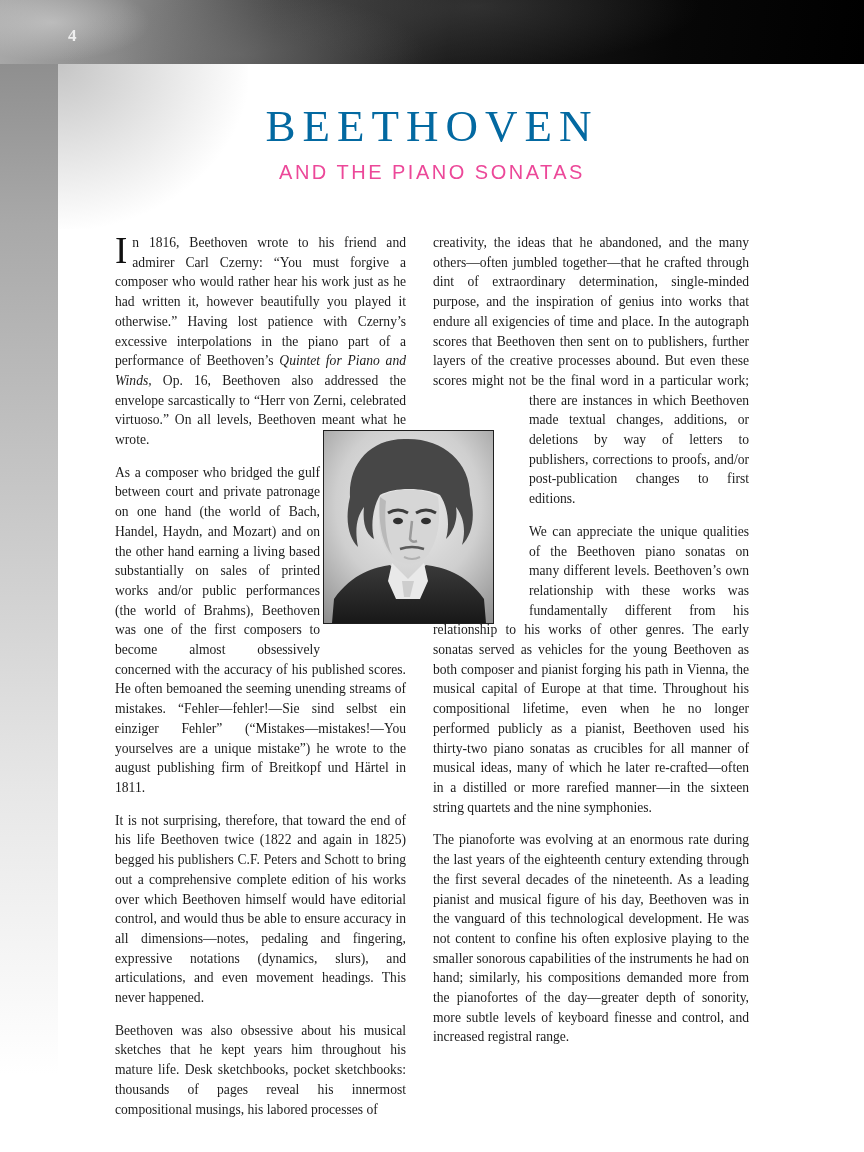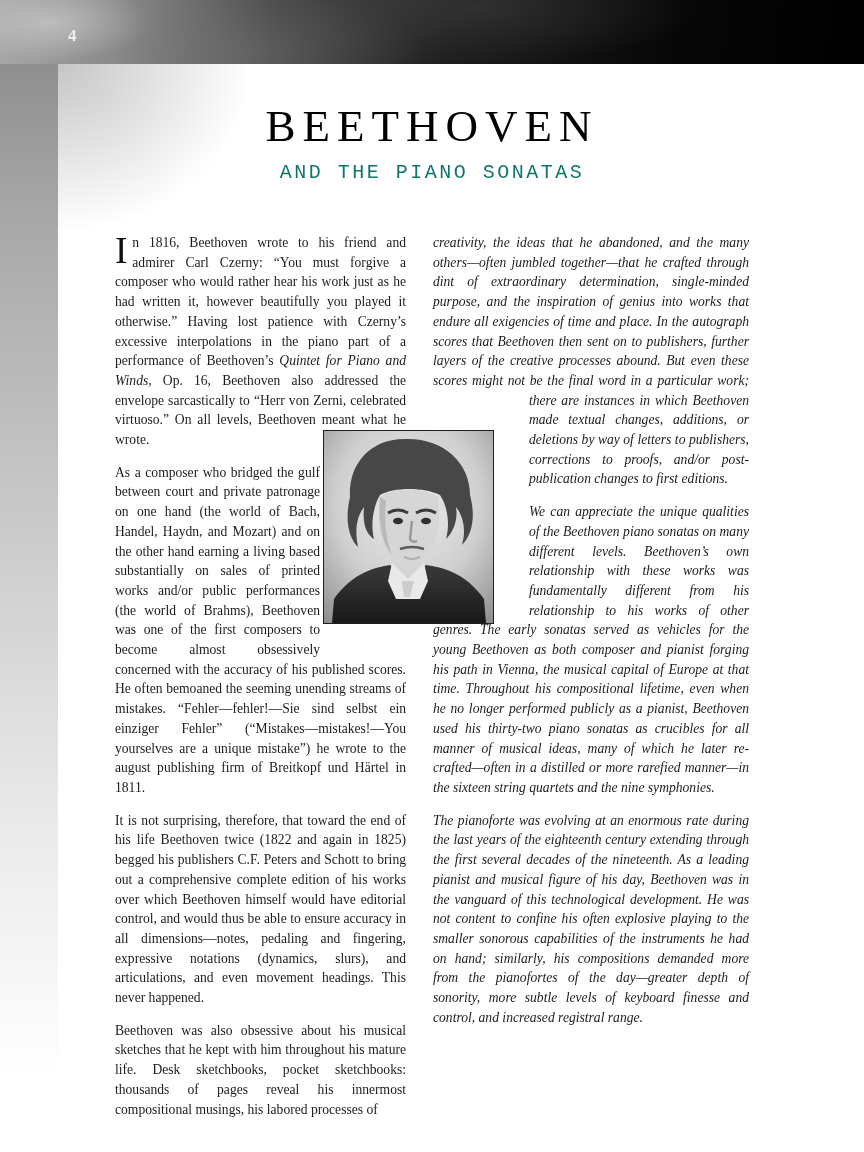--- a/index.html
+++ b/index.html
@@ -28,31 +28,31 @@
   }
   .left-fade{
     position:absolute;left:58px;top:64px;width:190px;height:165px;
     background:radial-gradient(at top left, rgba(140,140,140,.5), rgba(255,255,255,0) 72%);
   }
   
   .logo{position:absolute;left:46px;top:66px;width:112px;height:144px;}
   
   .title-block{position:absolute;left:115px;top:100px;width:634px;text-align:center;}
   .title-block h1{
-    margin:0;font-size:45px;font-weight:normal;letter-spacing:7px;color:#000000;
+    margin:0;font-size:45px;font-weight:normal;letter-spacing:7px;color:#0369a1;
     font-family:"Liberation Serif",serif;
   }
   .title-block h2{
-    margin:9px 0 0 0;font-size:20px;font-weight:normal;letter-spacing:2.5px;color:#0f766e;
-    font-family:Liberation Mono, monospace;
+    margin:9px 0 0 0;font-size:20px;font-weight:normal;letter-spacing:2.5px;color:#ec4899;
+    font-family:Liberation Sans, sans-serif;
   }
   
   .col{position:absolute;top:233px;}
   .col-left{left:115px;width:291px;}
-  .col-right{left:433px;width:316px;font-style:italic;}
+  .col-right{left:433px;width:316px;}
   .p{
     margin:0 0 13px 0;font-size:13.6px;line-height:19.7px;text-align:justify;
     hyphens:auto;-webkit-hyphens:auto;
   }
   .dropcap{
     float:left;font-size:37px;line-height:31px;padding:2px 5px 0 0;color:#101010;
   }
   .wrap-right{float:right;width:86px;height:196px;}
   .wrap-left{float:left;width:96px;height:212px;}
   
@@ -77,21 +77,21 @@
 
   <div class="title-block">
     <h1>BEETHOVEN</h1>
     <h2>AND THE PIANO SONATAS</h2>
   </div>
 
   <div class="col col-left">
     <p class="p"><span class="dropcap">I</span><span>n 1816, Beethoven wrote to his friend and admirer Carl Czerny: “You must forgive a composer who would rather hear his work just as he had written it, however beautifully you played it otherwise.” Having lost patience with Czerny’s excessive interpolations in the piano part of a performance of Beethoven’s </span><i>Quintet for Piano and Winds,</i><span> Op. 16, Beethoven also addressed the envelope sarcastically to “Herr von Zerni, celebrated virtuoso.” On all levels, Beethoven meant what he wrote.</span></p>
     <p class="p"><span class="wrap-right"></span><span>As a composer who bridged the gulf between court and private patronage on one hand (the world of Bach, Handel, Haydn, and Mozart) and on the other hand earning a living based substantially on sales of printed works and/or public performances (the world of Brahms), Beethoven was one of the first composers to become almost obsessively concerned with the accuracy of his published scores. He often bemoaned the seeming unending streams of mistakes. “Fehler—fehler!—Sie sind selbst ein einziger Fehler” (“Mistakes—mistakes!—You yourselves are a unique mistake”) he wrote to the august publishing firm of Breitkopf und Härtel in 1811.</span></p>
     <p class="p">It is not surprising, therefore, that toward the end of his life Beethoven twice (1822 and again in 1825) begged his publishers C.F. Peters and Schott to bring out a comprehensive complete edition of his works over which Beethoven himself would have editorial control, and would thus be able to ensure accuracy in all dimensions—notes, pedaling and fingering, expressive notations (dynamics, slurs), and articulations, and even movement headings. This never happened.</p>
-    <p class="p">Beethoven was also obsessive about his musical sketches that he kept with him throughout his mature life. Desk sketchbooks, pocket sketchbooks: thousands of pages reveal his innermost compositional musings, his labored processes of</p>
+    <p class="p">Beethoven was also obsessive about his musical sketches that he kept years him throughout his mature life. Desk sketchbooks, pocket sketchbooks: thousands of pages reveal his innermost compositional musings, his labored processes of</p>
   </div>
 
   <div class="col col-right">
     <p class="p"><span>creativity, the ideas that he abandoned, and the many others—often jumbled together—that he crafted through dint of extraordinary determination, single-minded purpose, and the inspiration of genius into works that endure all exigencies of time and place. In the autograph scores that Beethoven then sent on to publishers, further layers of the creative processes abound. But even these scores might not be the final word in a particular work; there are instances in which </span><span class="wrap-left"></span><span>Beethoven made textual changes, additions, or deletions by way of letters to publishers, corrections to proofs, and/or post-publication changes to first editions.</span></p>
     <p class="p">We can appreciate the unique qualities of the Beethoven piano sonatas on many different levels. Beethoven’s own relationship with these works was fundamentally different from his relationship to his works of other genres. The early sonatas served as vehicles for the young Beethoven as both composer and pianist forging his path in Vienna, the musical capital of Europe at that time. Throughout his compositional lifetime, even when he no longer performed publicly as a pianist, Beethoven used his thirty-two piano sonatas as crucibles for all manner of musical ideas, many of which he later re-crafted—often in a distilled or more rarefied manner—in the sixteen string quartets and the nine symphonies.</p>
     <p class="p">The pianoforte was evolving at an enormous rate during the last years of the eighteenth century extending through the first several decades of the nineteenth. As a leading pianist and musical figure of his day, Beethoven was in the vanguard of this technological development. He was not content to confine his often explosive playing to the smaller sonorous capabilities of the instruments he had on hand; similarly, his compositions demanded more from the pianofortes of the day—greater depth of sonority, more subtle levels of keyboard finesse and control, and increased registral range.</p>
   </div>
 
   <div class="portrait">
     <svg viewBox="0 0 169 192" width="169" height="192" preserveAspectRatio="none">

